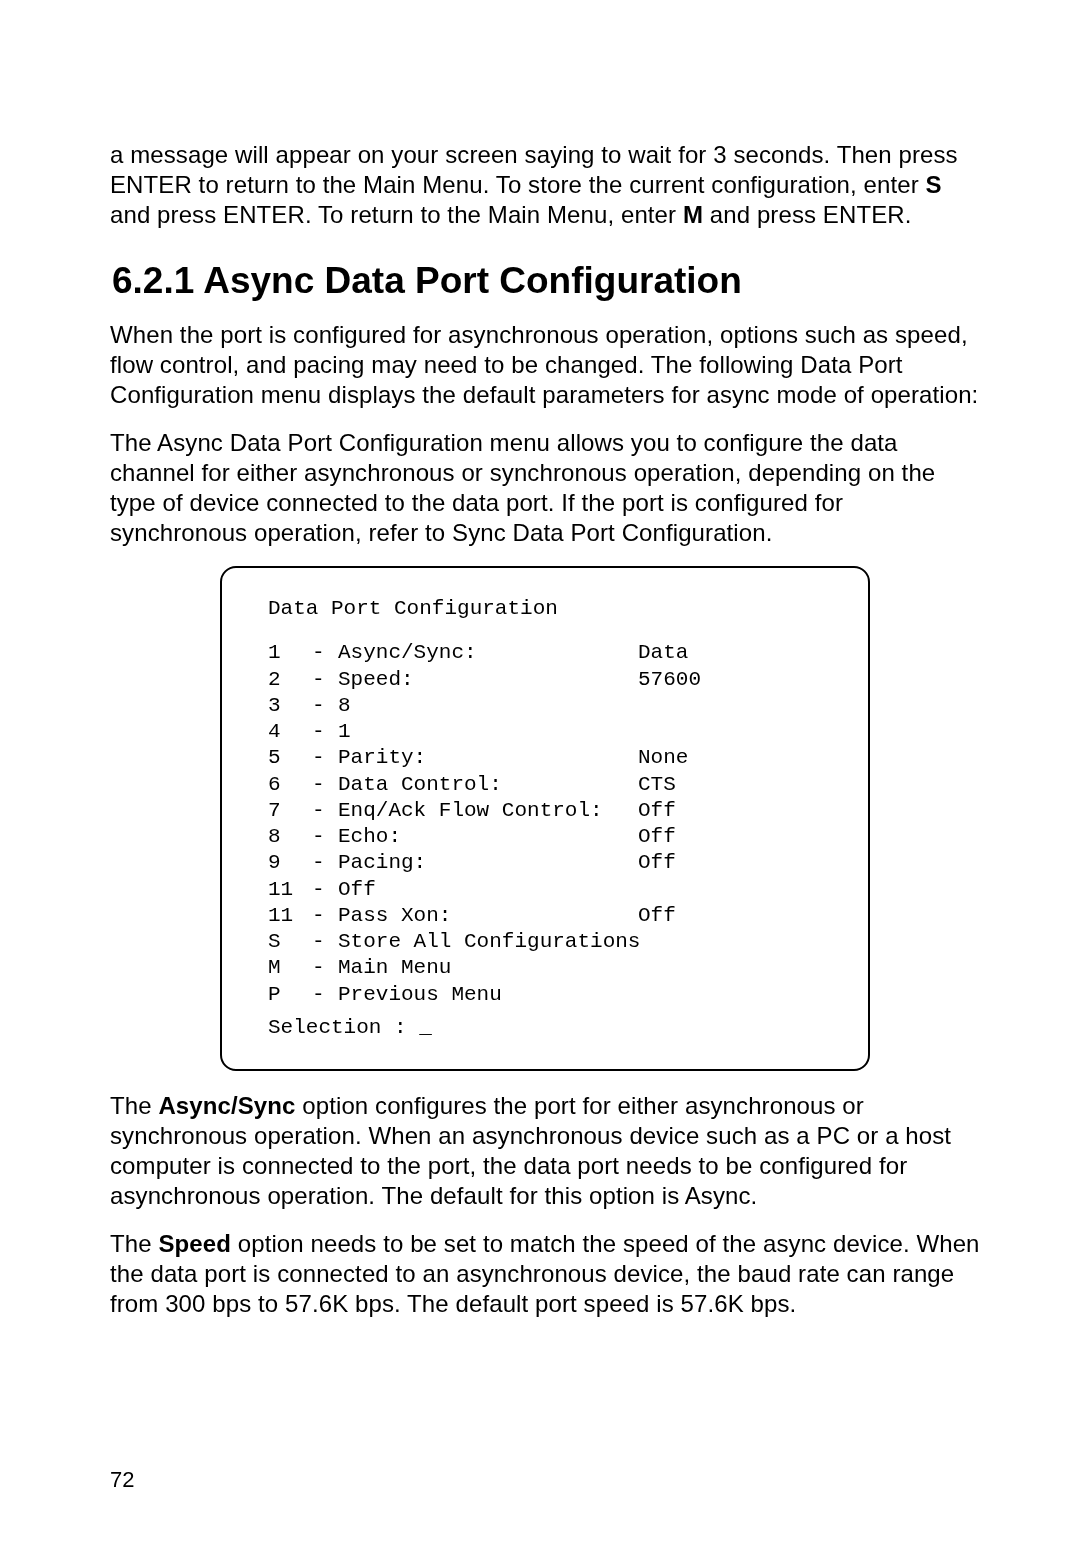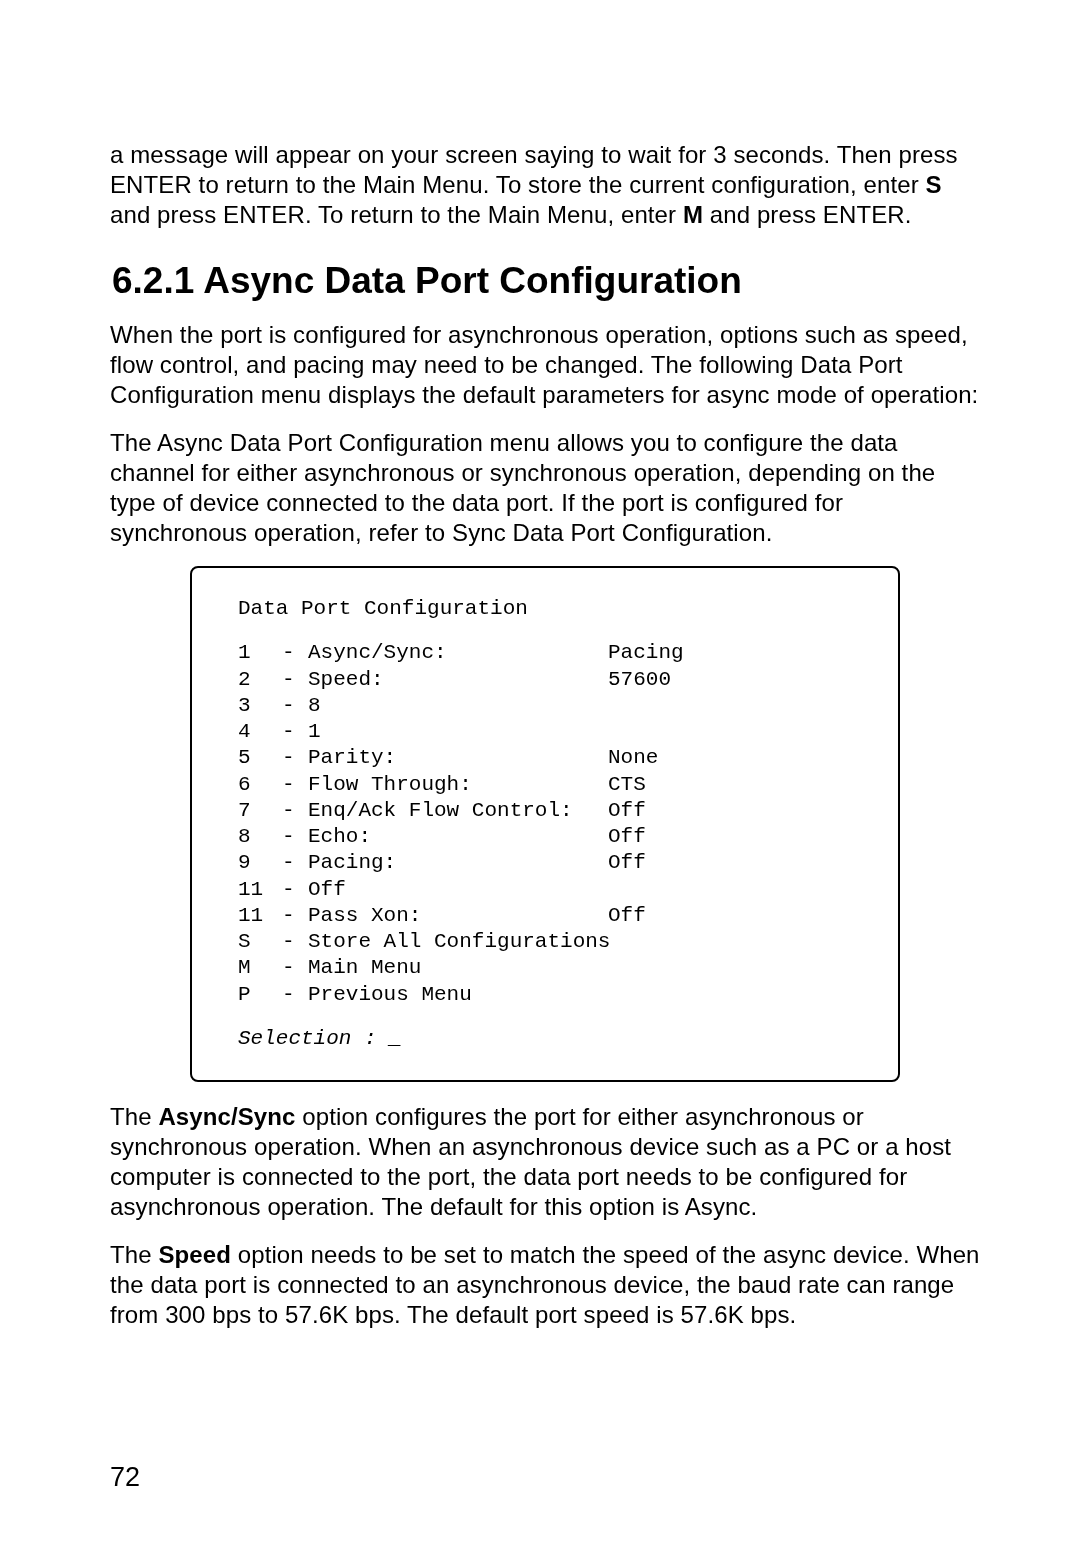--- a/index.html
+++ b/index.html
@@ -28,43 +28,43 @@
     font-weight: bold;
     margin: 30px 0 18px 2px;
   }
   .terminal-wrap {
     display: flex;
     justify-content: center;
     margin: 8px 0 20px 0;
   }
   .terminal {
     border: 2px solid #000;
-    border-radius: 8px;
+    border-radius: 16px;
     padding: 28px 46px 28px 46px;
     font-family: "Courier New", Courier, monospace;
     font-size: 21px;
     line-height: 1.25;
-    width: 710px;
+    width: 650px;
     box-sizing: border-box;
   }
   .t-title { margin-bottom: 18px; }
   .t-row {
     display: flex;
     white-space: pre;
   }
   .t-key { width: 44px; }
   .t-sep { width: 26px; }
   .t-label { width: 300px; }
   .t-val { }
-  .t-prompt { margin-top: 18px; font-style: italic; }
+  .t-prompt { margin-top: 7px; }
   .page-number {
     position: absolute;
     bottom: 60px;
     left: 110px;
-    font-size: 27px;
+    font-size: 22px;
   }
 </style>
 </head>
 <body>
 
 <div class="page">
 
   <p class="p">
     <span>a message will appear on your screen saying to wait for 3 seconds. Then press ENTER to return to the Main Menu. To store the current configuration, enter </span><span class="bold">S</span><span> and press ENTER. To return to the Main Menu, enter </span><span class="bold">M</span><span> and press ENTER.</span>
   </p>
@@ -72,26 +72,26 @@
   <h2 class="section-title">6.2.1   Async Data Port Configuration</h2>
 
   <p class="p">When the port is configured for asynchronous operation, options such as speed, flow control, and pacing may need to be changed. The following Data Port Configuration menu displays the default parameters for async mode of operation:</p>
 
   <p class="p">The Async Data Port Configuration menu allows you to configure the data channel for either asynchronous or synchronous operation, depending on the type of device connected to the data port. If the port is configured for synchronous operation, refer to Sync Data Port Configuration.</p>
 
   <div class="terminal-wrap">
     <div class="terminal">
       <div class="t-title">Data Port Configuration</div>
       <div id="terminal-rows">
-          <div class="t-row"><span class="t-key">1</span><span class="t-sep">- </span><span class="t-label">Async/Sync:</span><span class="t-val">Pacing</span></div>
+          <div class="t-row"><span class="t-key">1</span><span class="t-sep">- </span><span class="t-label">Async/Sync:</span><span class="t-val">Data</span></div>
           <div class="t-row"><span class="t-key">2</span><span class="t-sep">- </span><span class="t-label">Speed:</span><span class="t-val">57600</span></div>
           <div class="t-row"><span class="t-key">3</span><span class="t-sep">- </span><span class="t-val">8</span></div>
           <div class="t-row"><span class="t-key">4</span><span class="t-sep">- </span><span class="t-val">1</span></div>
           <div class="t-row"><span class="t-key">5</span><span class="t-sep">- </span><span class="t-label">Parity:</span><span class="t-val">None</span></div>
-          <div class="t-row"><span class="t-key">6</span><span class="t-sep">- </span><span class="t-label">Flow Through:</span><span class="t-val">CTS</span></div>
+          <div class="t-row"><span class="t-key">6</span><span class="t-sep">- </span><span class="t-label">Data Control:</span><span class="t-val">CTS</span></div>
           <div class="t-row"><span class="t-key">7</span><span class="t-sep">- </span><span class="t-label">Enq/Ack Flow Control:</span><span class="t-val">Off</span></div>
           <div class="t-row"><span class="t-key">8</span><span class="t-sep">- </span><span class="t-label">Echo:</span><span class="t-val">Off</span></div>
           <div class="t-row"><span class="t-key">9</span><span class="t-sep">- </span><span class="t-label">Pacing:</span><span class="t-val">Off</span></div>
           <div class="t-row"><span class="t-key">11</span><span class="t-sep">- </span><span class="t-val">Off</span></div>
           <div class="t-row"><span class="t-key">11</span><span class="t-sep">- </span><span class="t-label">Pass Xon:</span><span class="t-val">Off</span></div>
           <div class="t-row"><span class="t-key">S</span><span class="t-sep">- </span><span class="t-label">Store All Configurations</span><span class="t-val"></span></div>
           <div class="t-row"><span class="t-key">M</span><span class="t-sep">- </span><span class="t-label">Main Menu</span><span class="t-val"></span></div>
           <div class="t-row"><span class="t-key">P</span><span class="t-sep">- </span><span class="t-label">Previous Menu</span><span class="t-val"></span></div>
         </div>
       <div class="t-prompt">Selection : _</div>

